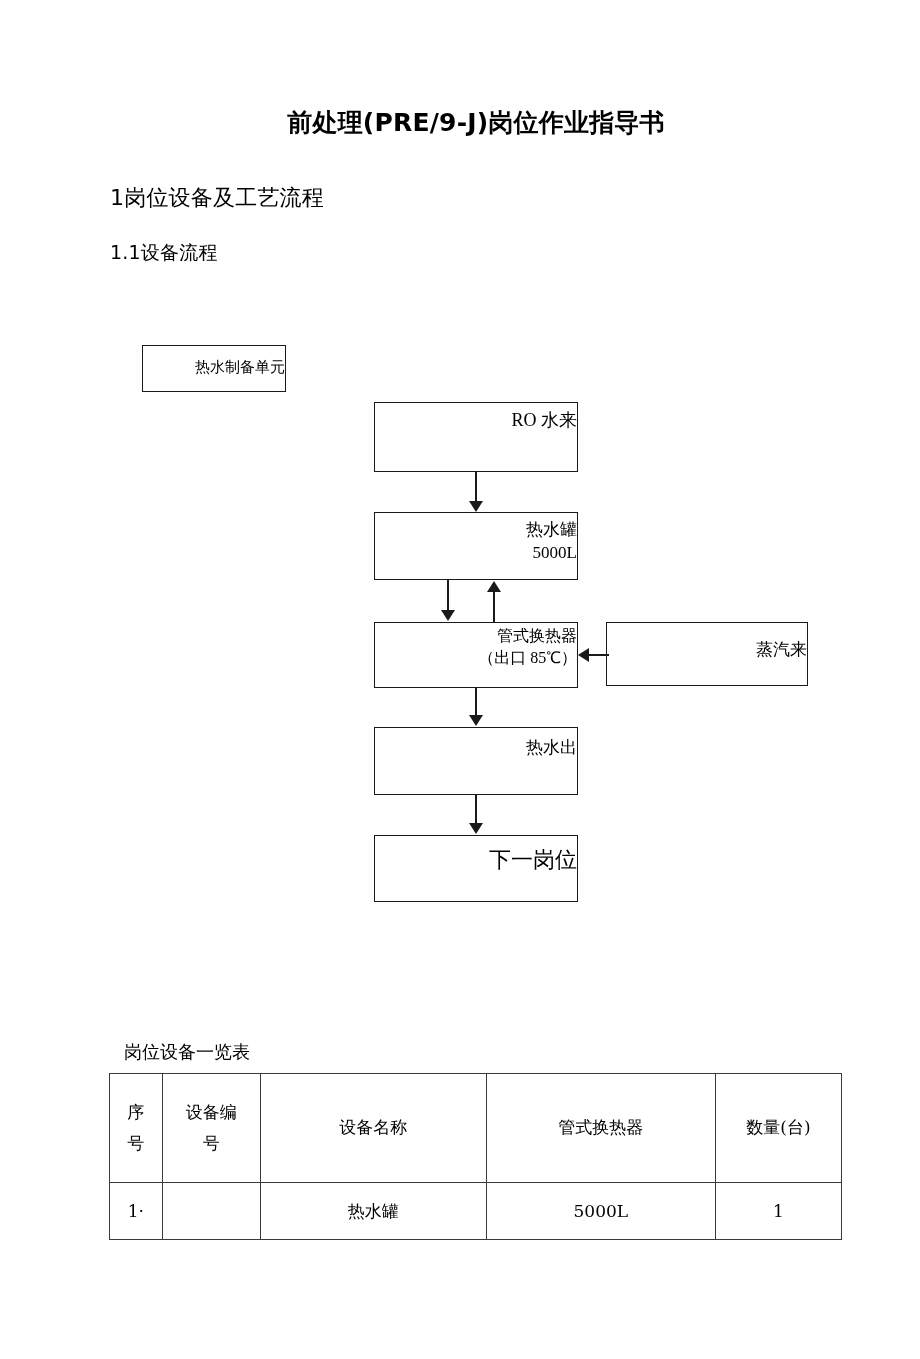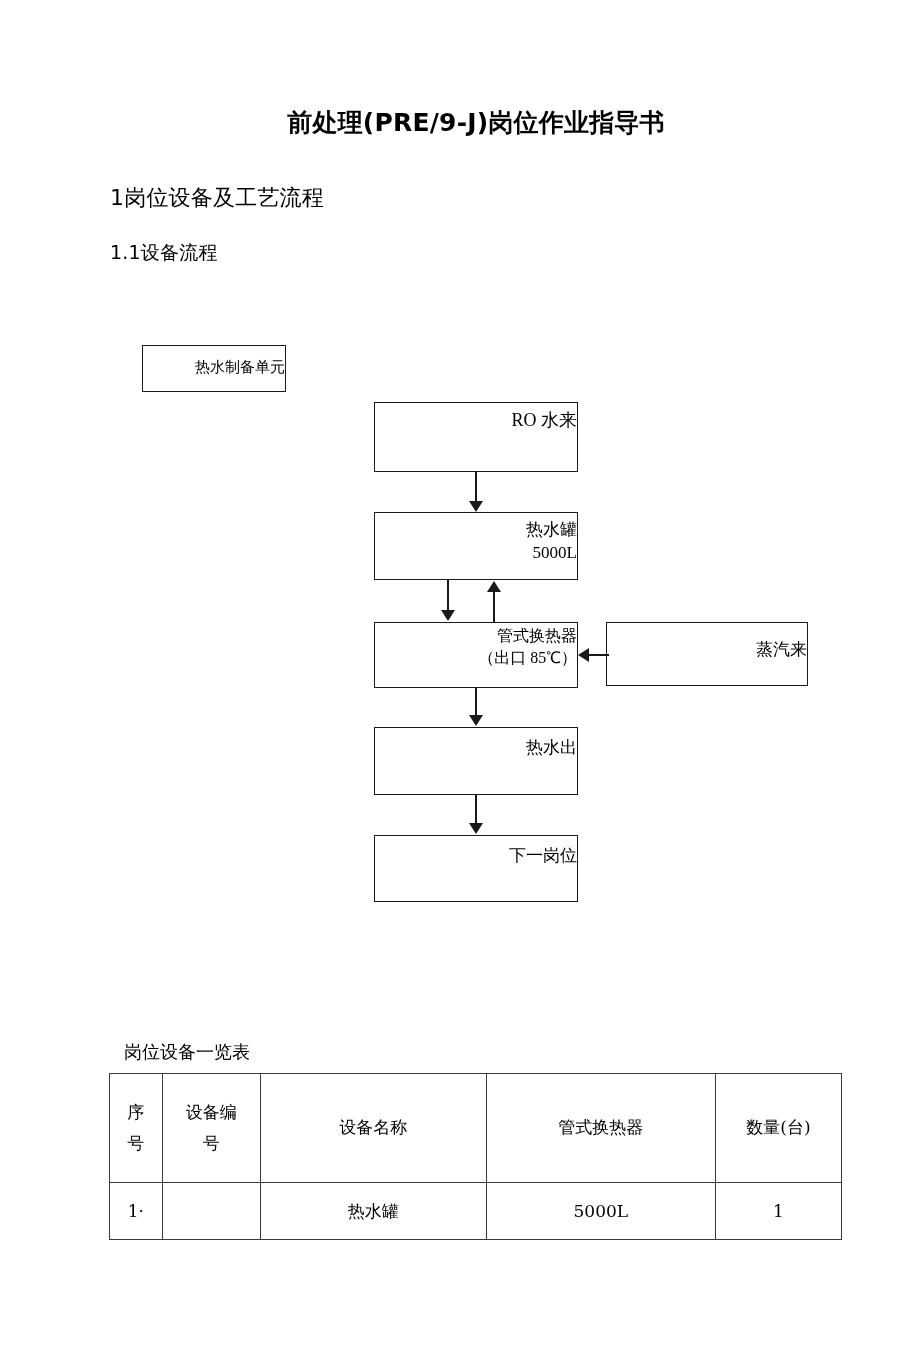--- a/index.html
+++ b/index.html
@@ -127,21 +127,21 @@
     padding-top: 9px;
     font-size: 17px;
     padding-left: 23px;
   }
   #node-next {
     left: 358px;
     top: 835px;
     width: 204px;
     height: 67px;
     padding-top: 9px;
-    font-size: 17px;
+    font-size: 22px;
   }
 
   
   .vline {
     position: absolute;
     width: 2px;
     background: #1a1a1a;
   }
   .hline {
     position: absolute;

